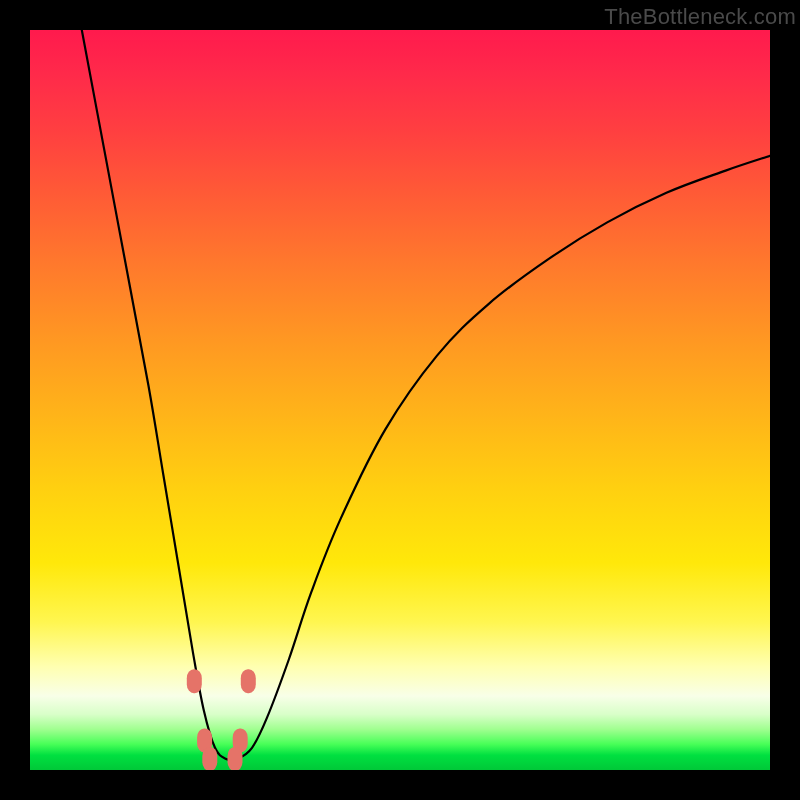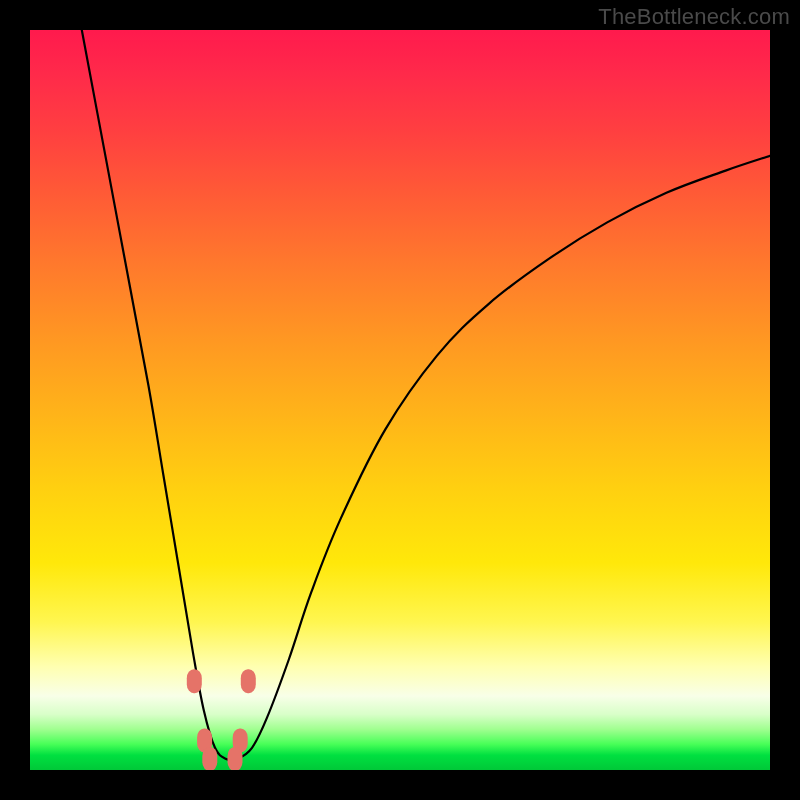--- a/index.html
+++ b/index.html
@@ -52,21 +52,21 @@
   }
   .curve-svg {
     position: absolute;
     inset: 0;
     width: 740px;
     height: 740px;
   }
   .watermark {
     position: absolute;
     top: 4px;
-    right: 10px;
+    right: 4px;
     color: #4a4a4a;
     font-size: 22px;
     font-weight: 500;
     letter-spacing: 0.2px;
     user-select: none;
   }
 </style>
 </head>
 <body>
 

